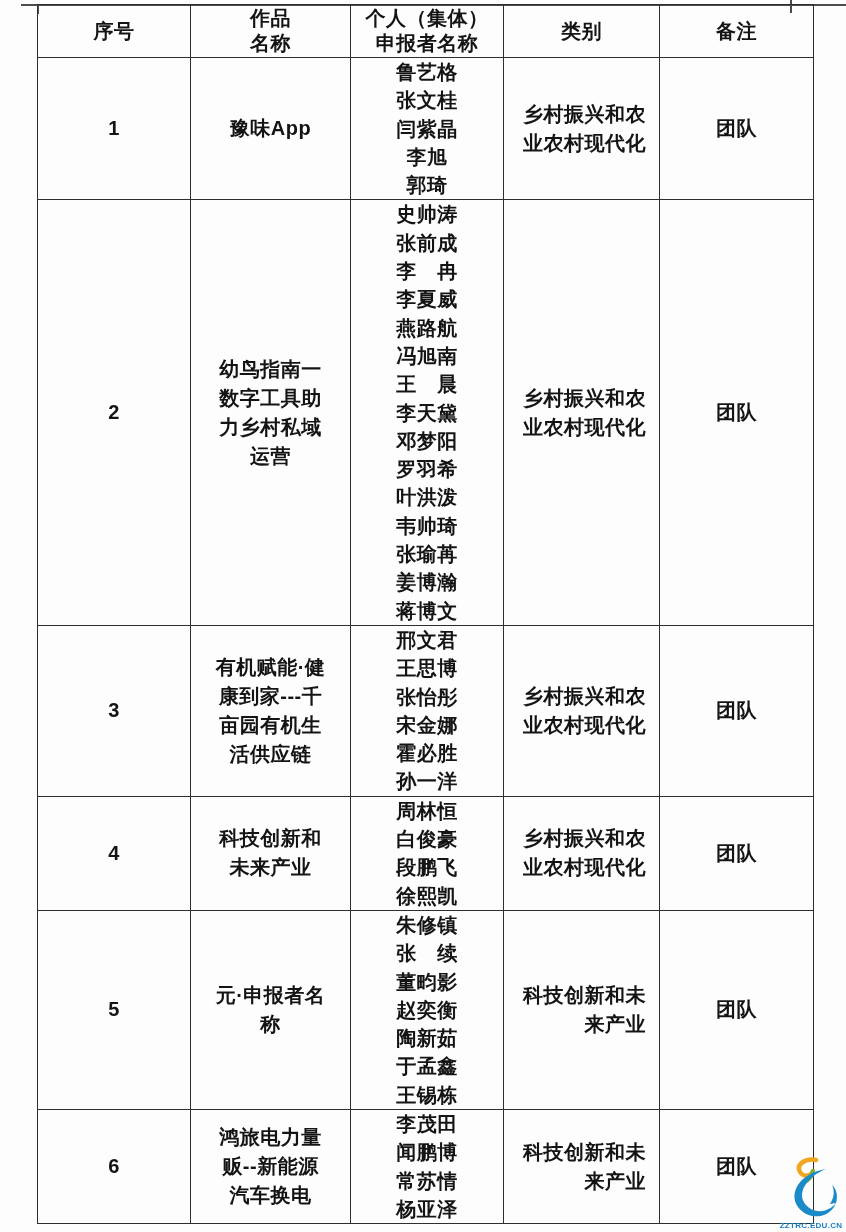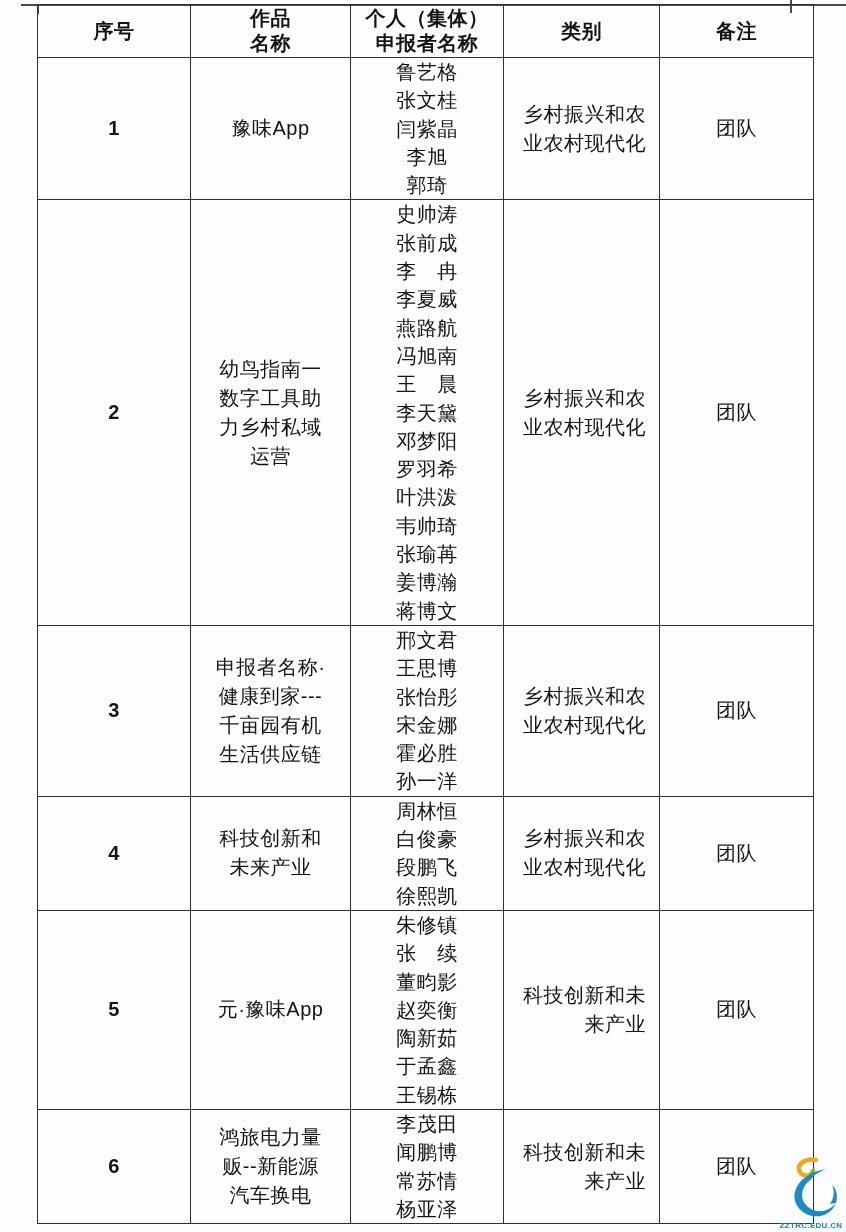--- a/index.html
+++ b/index.html
@@ -15,21 +15,21 @@
 
   table.award{
     position:absolute;left:37px;top:4px;width:776px;
     border-collapse:collapse;table-layout:fixed;
   }
   col.c1{width:153px;} col.c2{width:160px;} col.c3{width:153px;}
   col.c4{width:156px;} col.c5{width:154px;}
   th,td{
     border:1.5px solid #2e2e2e;
     text-align:center;vertical-align:middle;
-    font-size:20px;font-weight:400;padding:0;
+    font-size:20px;font-weight:700;padding:0;
     letter-spacing:0.5px;
   }
   th{font-weight:700;height:52px;line-height:25px;}
   td.c-no{font-weight:600;}
   td.c-work{line-height:29px;padding:6px 24px;}
   td.c-app{padding:0;}
   td.c-app .name-line{line-height:28.3px;}
   td.c-cat{line-height:29px;padding:0 13px;text-align:right;}
   td.c-note{}
 
@@ -97,21 +97,21 @@
           <div class="name-line">韦帅琦</div>
           <div class="name-line">张瑜苒</div>
           <div class="name-line">姜博瀚</div>
           <div class="name-line">蒋博文</div>
         </td>
         <td class="c-cat">乡村振兴和农业农村现代化</td>
         <td class="c-note">团队</td>
       </tr>
       <tr>
         <td class="c-no">3</td>
-        <td class="c-work">申报者名称·健康到家---千亩园有机生活供应链</td>
+        <td class="c-work">有机赋能·健康到家---千亩园有机生活供应链</td>
         <td class="c-app">
           <div class="name-line">邢文君</div>
           <div class="name-line">王思博</div>
           <div class="name-line">张怡彤</div>
           <div class="name-line">宋金娜</div>
           <div class="name-line">霍必胜</div>
           <div class="name-line">孙一洋</div>
         </td>
         <td class="c-cat">乡村振兴和农业农村现代化</td>
         <td class="c-note">团队</td>
@@ -123,21 +123,21 @@
           <div class="name-line">周林恒</div>
           <div class="name-line">白俊豪</div>
           <div class="name-line">段鹏飞</div>
           <div class="name-line">徐熙凯</div>
         </td>
         <td class="c-cat">乡村振兴和农业农村现代化</td>
         <td class="c-note">团队</td>
       </tr>
       <tr>
         <td class="c-no">5</td>
-        <td class="c-work">元·豫味App</td>
+        <td class="c-work">元·申报者名称</td>
         <td class="c-app">
           <div class="name-line">朱修镇</div>
           <div class="name-line">张　续</div>
           <div class="name-line">董畇影</div>
           <div class="name-line">赵奕衡</div>
           <div class="name-line">陶新茹</div>
           <div class="name-line">于孟鑫</div>
           <div class="name-line">王锡栋</div>
         </td>
         <td class="c-cat">科技创新和未来产业</td>

